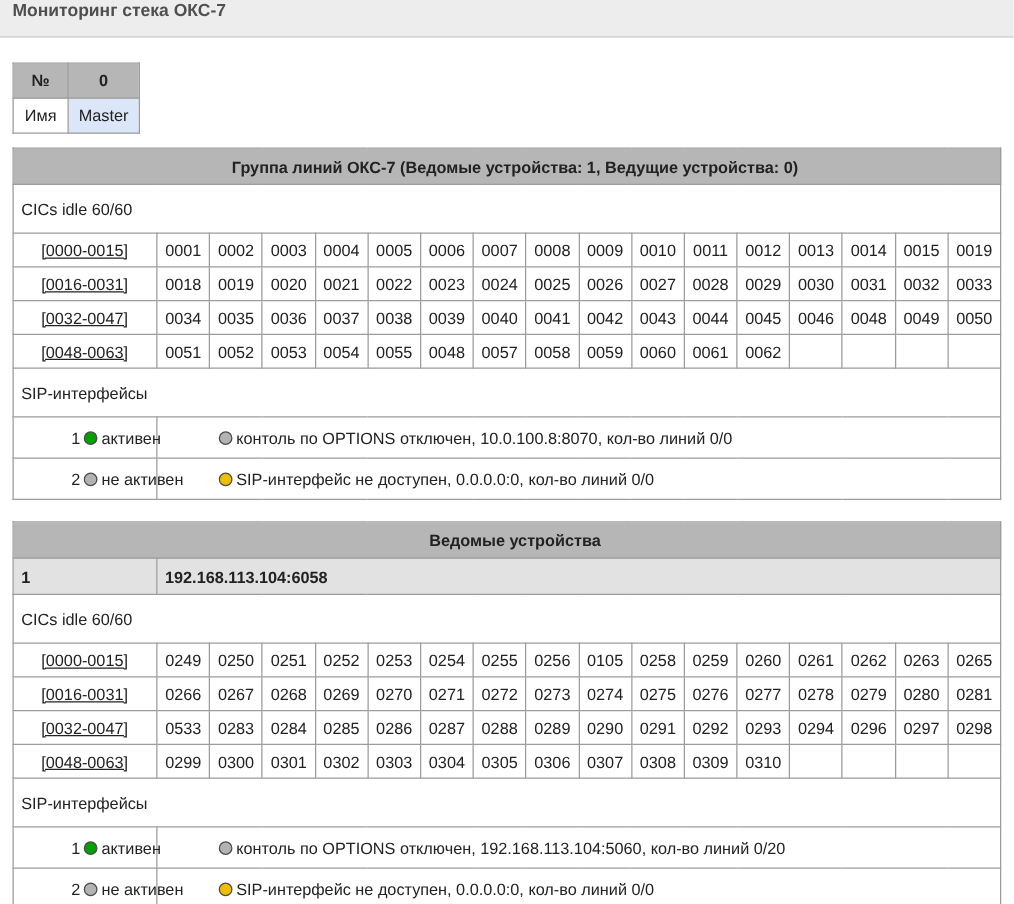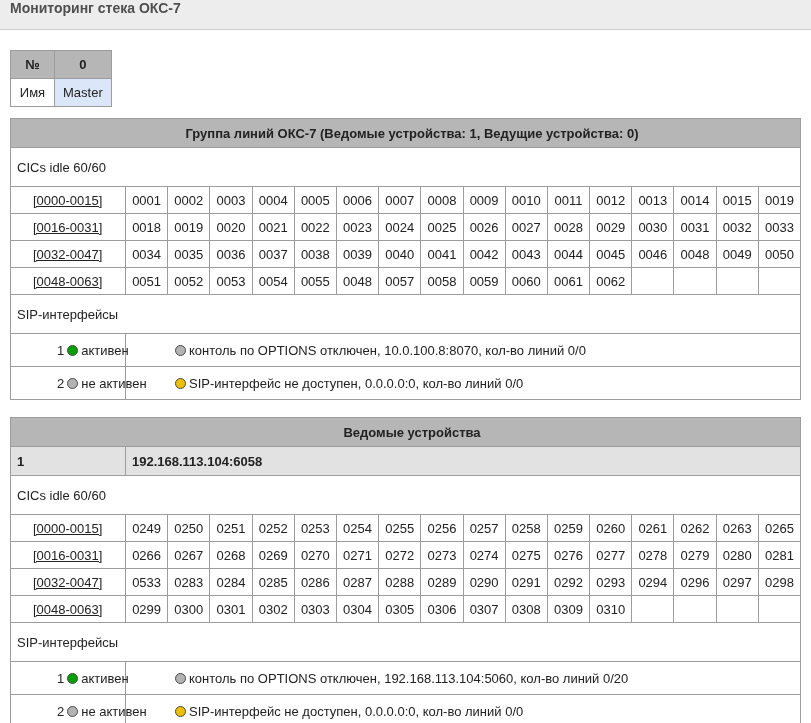--- a/index.html
+++ b/index.html
@@ -233,21 +233,21 @@
         <tr>
           <td class="range-cell">[0000-0015]</td>
           <td class="cic-cell">0249</td>
           <td class="cic-cell">0250</td>
           <td class="cic-cell">0251</td>
           <td class="cic-cell">0252</td>
           <td class="cic-cell">0253</td>
           <td class="cic-cell">0254</td>
           <td class="cic-cell">0255</td>
           <td class="cic-cell">0256</td>
-          <td class="cic-cell">0257</td>
+          <td class="cic-cell">0105</td>
           <td class="cic-cell">0258</td>
           <td class="cic-cell">0259</td>
           <td class="cic-cell">0260</td>
           <td class="cic-cell">0261</td>
           <td class="cic-cell">0262</td>
           <td class="cic-cell">0263</td>
           <td class="cic-cell">0265</td>
         </tr>
         <tr>
           <td class="range-cell">[0016-0031]</td>

